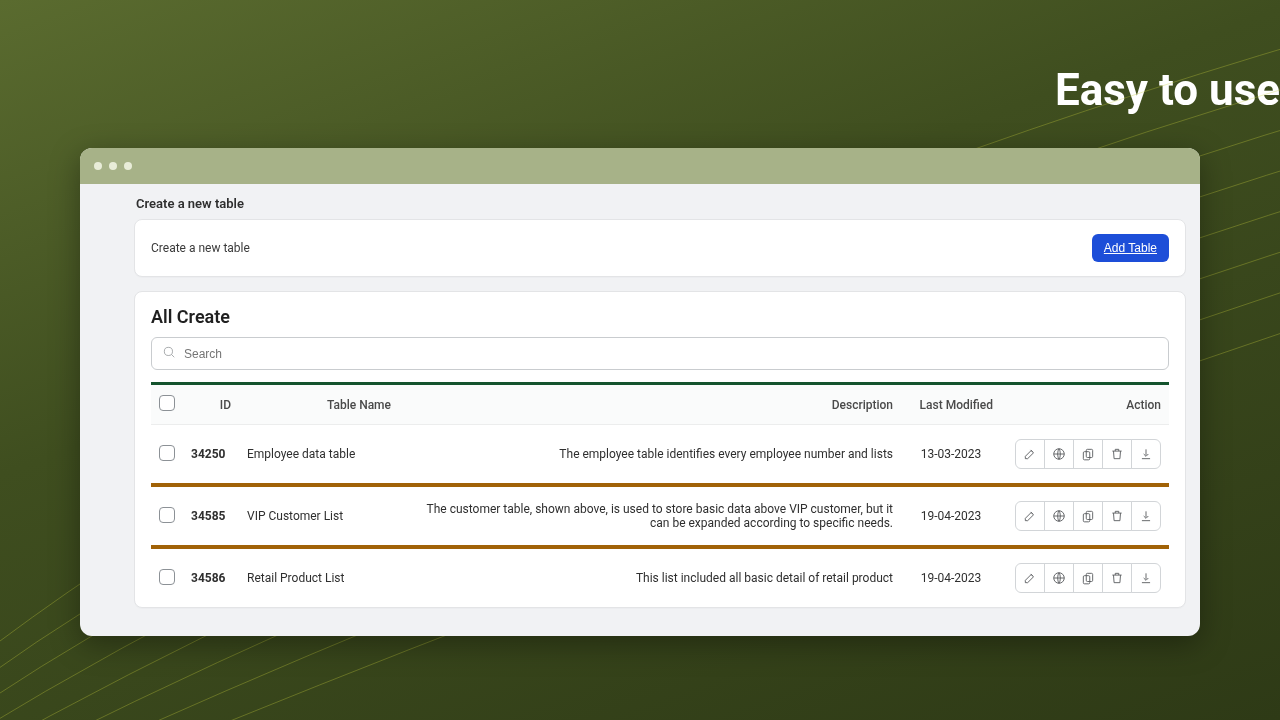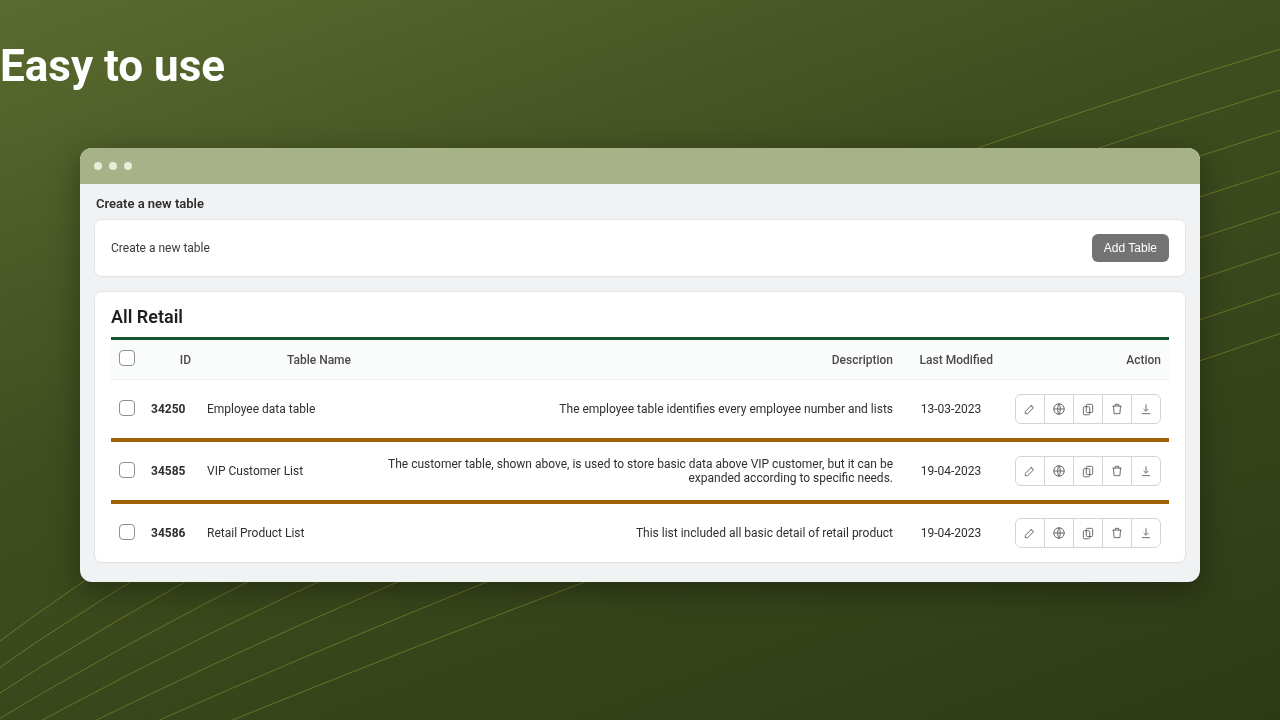--- a/index.html
+++ b/index.html
@@ -8,40 +8,40 @@
     background: linear-gradient(160deg, #5a6b2f 0%, #3f4e1f 40%, #2e3a16 100%);
     position: relative;
   }
   .bg-lines {
     position: absolute; inset: 0; pointer-events: none;
   }
   .hero-title {
     color: #fff;
     font-size: 44px;
     font-weight: 700;
-    text-align: left;
-    padding-top: 40px;
+    text-align: right;
+    padding-top: 64px;
   }
   .window {
     position: absolute;
     left: 80px; right: 80px; top: 148px;
     background: #f1f2f4;
     border-radius: 12px;
     box-shadow: 0 8px 30px rgba(0,0,0,0.35);
     overflow: hidden;
   }
   .titlebar {
     height: 36px;
     background: #a7b288;
     display: flex; align-items: center;
     padding: 0 14px;
     gap: 7px;
   }
   .dot { width: 8px; height: 8px; border-radius: 50%; background: #e8ecd8; }
-  .content { padding: 12px 14px 19px; }
+  .content { padding: 12px 14px 28px; margin-left: 40px; }
   .section-label {
     font-size: 13px; font-weight: 600; color: #2f2f2f;
     padding: 0 0 8px 2px;
   }
   .panel {
     background: #fff;
     border: 1px solid #e3e4e6;
     border-radius: 8px;
     box-shadow: 0 1px 0 rgba(16,24,40,0.02);
   }
@@ -53,21 +53,21 @@
     font-size: 12px; color: #3a3a3a;
   }
   .btn {
     font-size: 12px; font-weight: 500;
     padding: 7px 12px;
     border-radius: 6px;
     border: none;
     cursor: pointer;
     color: #fff;
   }
-  .btn-green { background: #737373; }
+  .btn-green { background: #1d4ed8; text-decoration: underline; }
   .btn-red { background: #d72c0d; }
   .gap-below { margin-bottom: 14px; }
 
   .tables-panel { padding: 14px 16px 0; }
   .tables-title { font-size: 18px; font-weight: 600; color: #1f1f1f; margin-bottom: 10px; }
   .search-wrap {
     display: flex; align-items: center;
     border: 1px solid #c9cccf; border-radius: 6px;
     padding: 6px 10px; gap: 8px;
     margin-bottom: 12px;
@@ -150,22 +150,31 @@
     <div class="section-label">Create a new table</div>
     <div class="panel gap-below">
       <div class="row-between">
         <span class="create-text">Create a new table</span>
         <button class="btn btn-green">Add Table</button>
       </div>
     </div>
 
 
     <div class="panel tables-panel">
-      <div class="tables-title">All Retail</div>
-
+      <div class="tables-title">All Create</div>
+
+      <div class="search-wrap">
+        <span>
+          <svg viewBox="0 0 24 24">
+              <circle cx="11" cy="11" r="7"></circle>
+              <line x1="21" y1="21" x2="16.5" y2="16.5"></line>
+            </svg>
+        </span>
+        <input class="search-input" type="text" placeholder="Search" style="">
+      </div>
 
       <table class="data">
         <thead>
           <tr>
             <th class="col-cb"><span class="cb"></span></th>
             <th class="col-id">ID</th>
             <th class="col-name">Table Name</th>
             <th class="col-desc">Description</th>
             <th class="col-date">Last Modified</th>
             <th class="col-action">Action</th>

